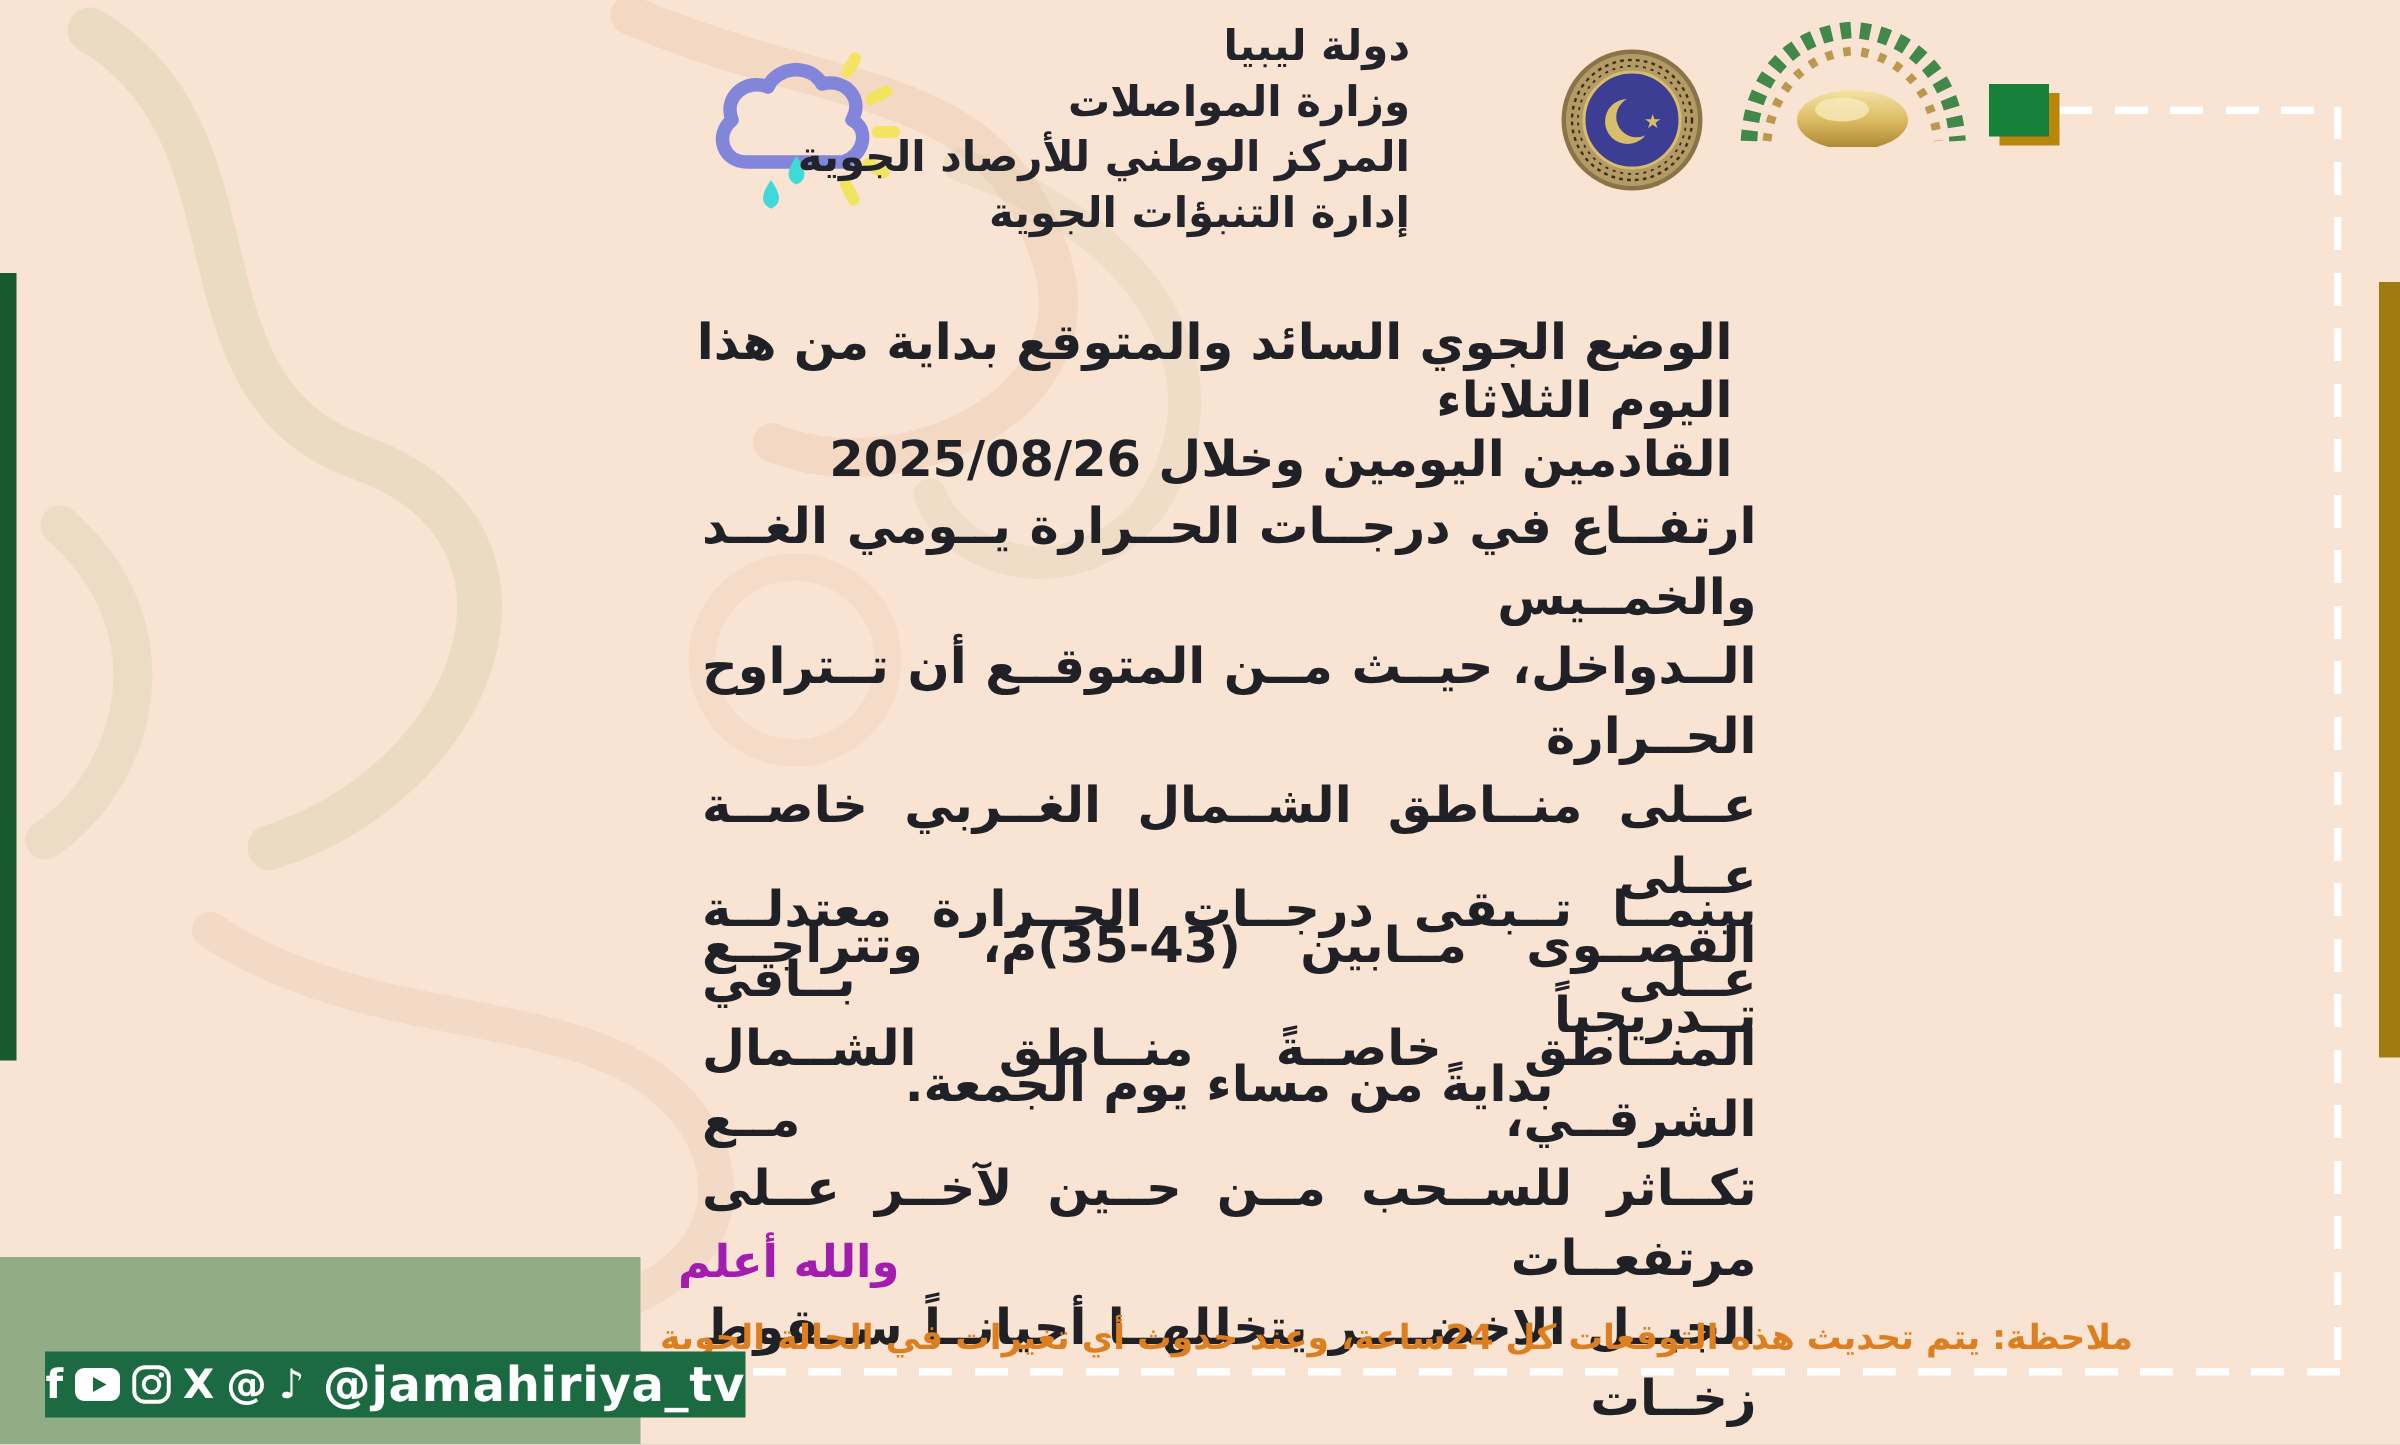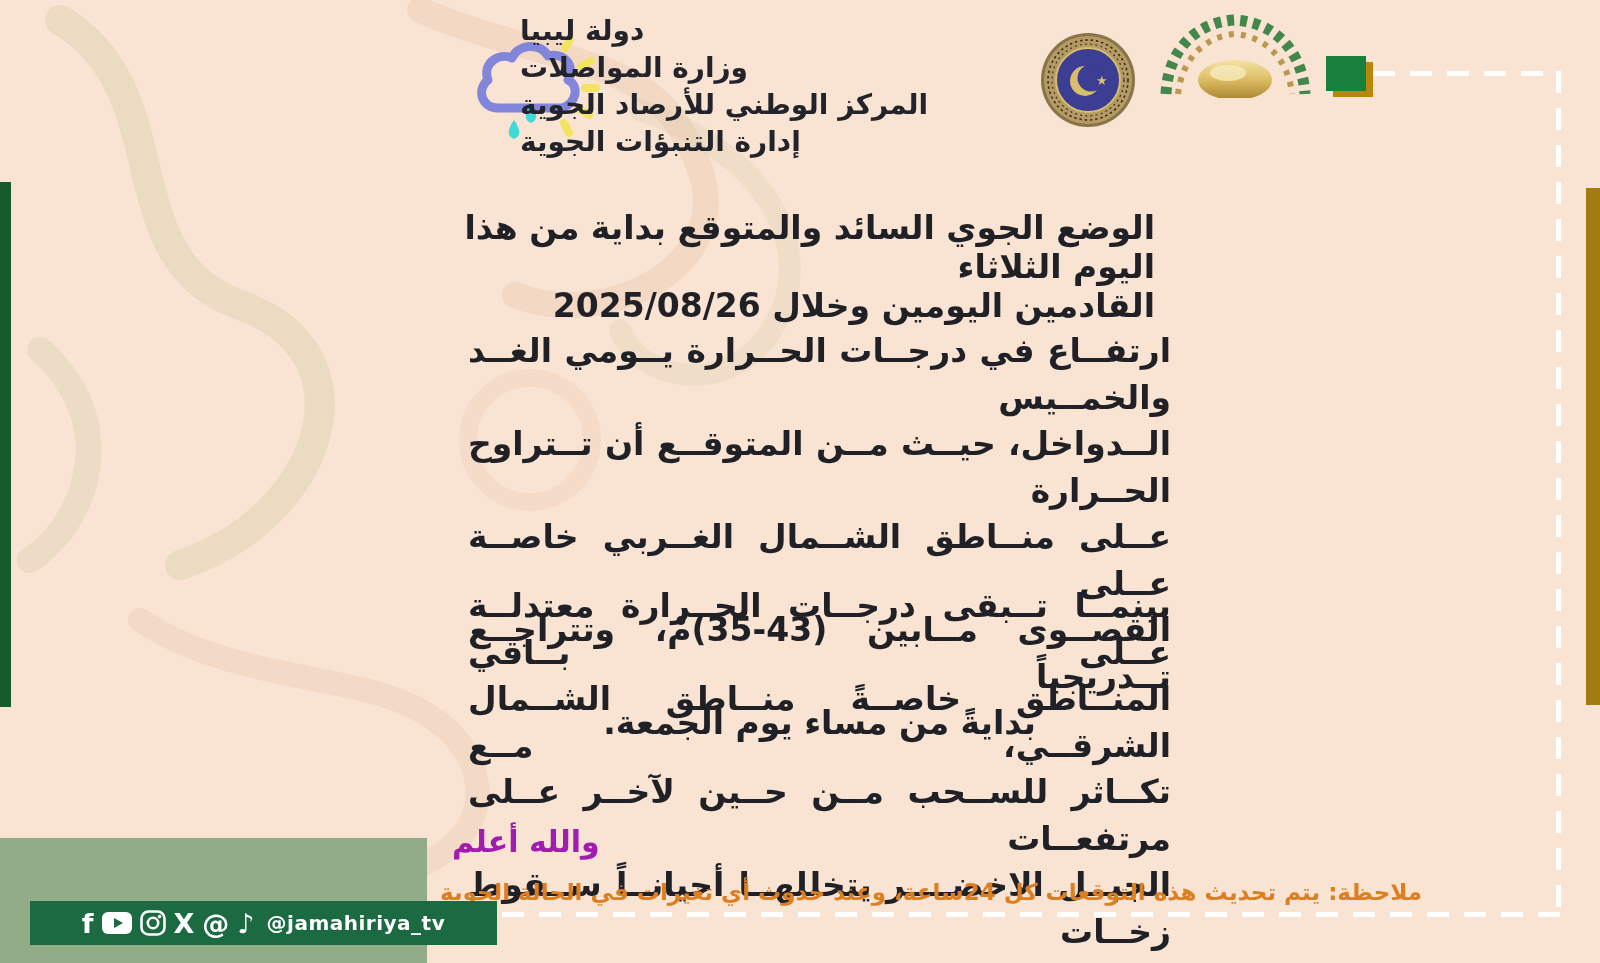--- a/index.html
+++ b/index.html
@@ -18,21 +18,21 @@
           background:repeating-linear-gradient(90deg,#fff 0 22px,rgba(0,0,0,0) 22px 37px);}
   .dash-v{position:absolute;width:5px;z-index:3;
           background:repeating-linear-gradient(180deg,#fff 0 22px,rgba(0,0,0,0) 22px 37px);}
   .dash-top{left:1373px;top:71px;width:186px;}
   .dash-right{left:1556px;top:71px;height:846px;}
   .dash-bottom{left:502px;top:912px;width:1059px;}
 
   
   .weather-icon{position:absolute;left:468px;top:28px;z-index:2;}
   .hdr-text{position:absolute;left:520px;top:12px;width:420px;z-index:2;
-            direction:rtl;text-align:left;font-weight:bold;font-size:28px;
+            direction:rtl;text-align:right;font-weight:bold;font-size:28px;
             line-height:37px;color:#23242b;}
   .emblem{position:absolute;left:1040px;top:32px;z-index:2;}
   .callig{position:absolute;left:1148px;top:8px;z-index:2;}
   .gsq{position:absolute;left:1326px;top:56px;width:40px;height:35px;
        background:#17803a;box-shadow:7px 6px 0 #b8860b;z-index:2;}
 
   
   .heading{position:absolute;left:452px;top:208px;width:703px;z-index:2;
            text-align:right;font-weight:bold;font-size:33px;color:#1f2127;}
   .heading .l1{direction:rtl;}
@@ -48,21 +48,21 @@
            direction:rtl;text-align:left;font-weight:bold;font-size:30px;color:#a21caf;}
 
   .note{position:absolute;left:440px;top:879px;width:1120px;z-index:5;
         direction:rtl;text-align:left;font-weight:bold;font-size:23px;color:#dd7f21;}
 
   
   .sage{position:absolute;left:0;top:838px;width:427px;height:125px;background:#93ac88;z-index:1;}
   .banner{position:absolute;left:30px;top:901px;width:467px;height:44px;background:#1b6a42;
           display:flex;align-items:center;justify-content:center;gap:8px;color:#fff;z-index:6;}
   .banner .txticon{font-weight:bold;font-size:27px;line-height:1;}
-  .banner .handle{font-weight:bold;font-size:20px;letter-spacing:.5px;margin-left:4px;}
+  .banner .handle{font-weight:bold;font-size:32px;letter-spacing:.5px;margin-left:4px;}
 </style>
 </head>
 <body>
 
 <div class="canvas">
 
   <svg class="watermark" width="1000" height="963" viewBox="0 0 1000 963" fill="none">
     <path d="M60 20 C180 90 110 260 240 305 C380 355 320 520 180 565" stroke="#aab478" stroke-width="30" stroke-linecap="round" opacity="0.16"></path>
     <path d="M420 10 C560 70 660 50 700 170 C735 270 600 330 515 295" stroke="#cfa27b" stroke-width="26" stroke-linecap="round" opacity="0.15"></path>
     <path d="M140 620 C260 700 420 660 470 760 C510 850 380 905 295 862" stroke="#cfa27b" stroke-width="24" stroke-linecap="round" opacity="0.13"></path>

